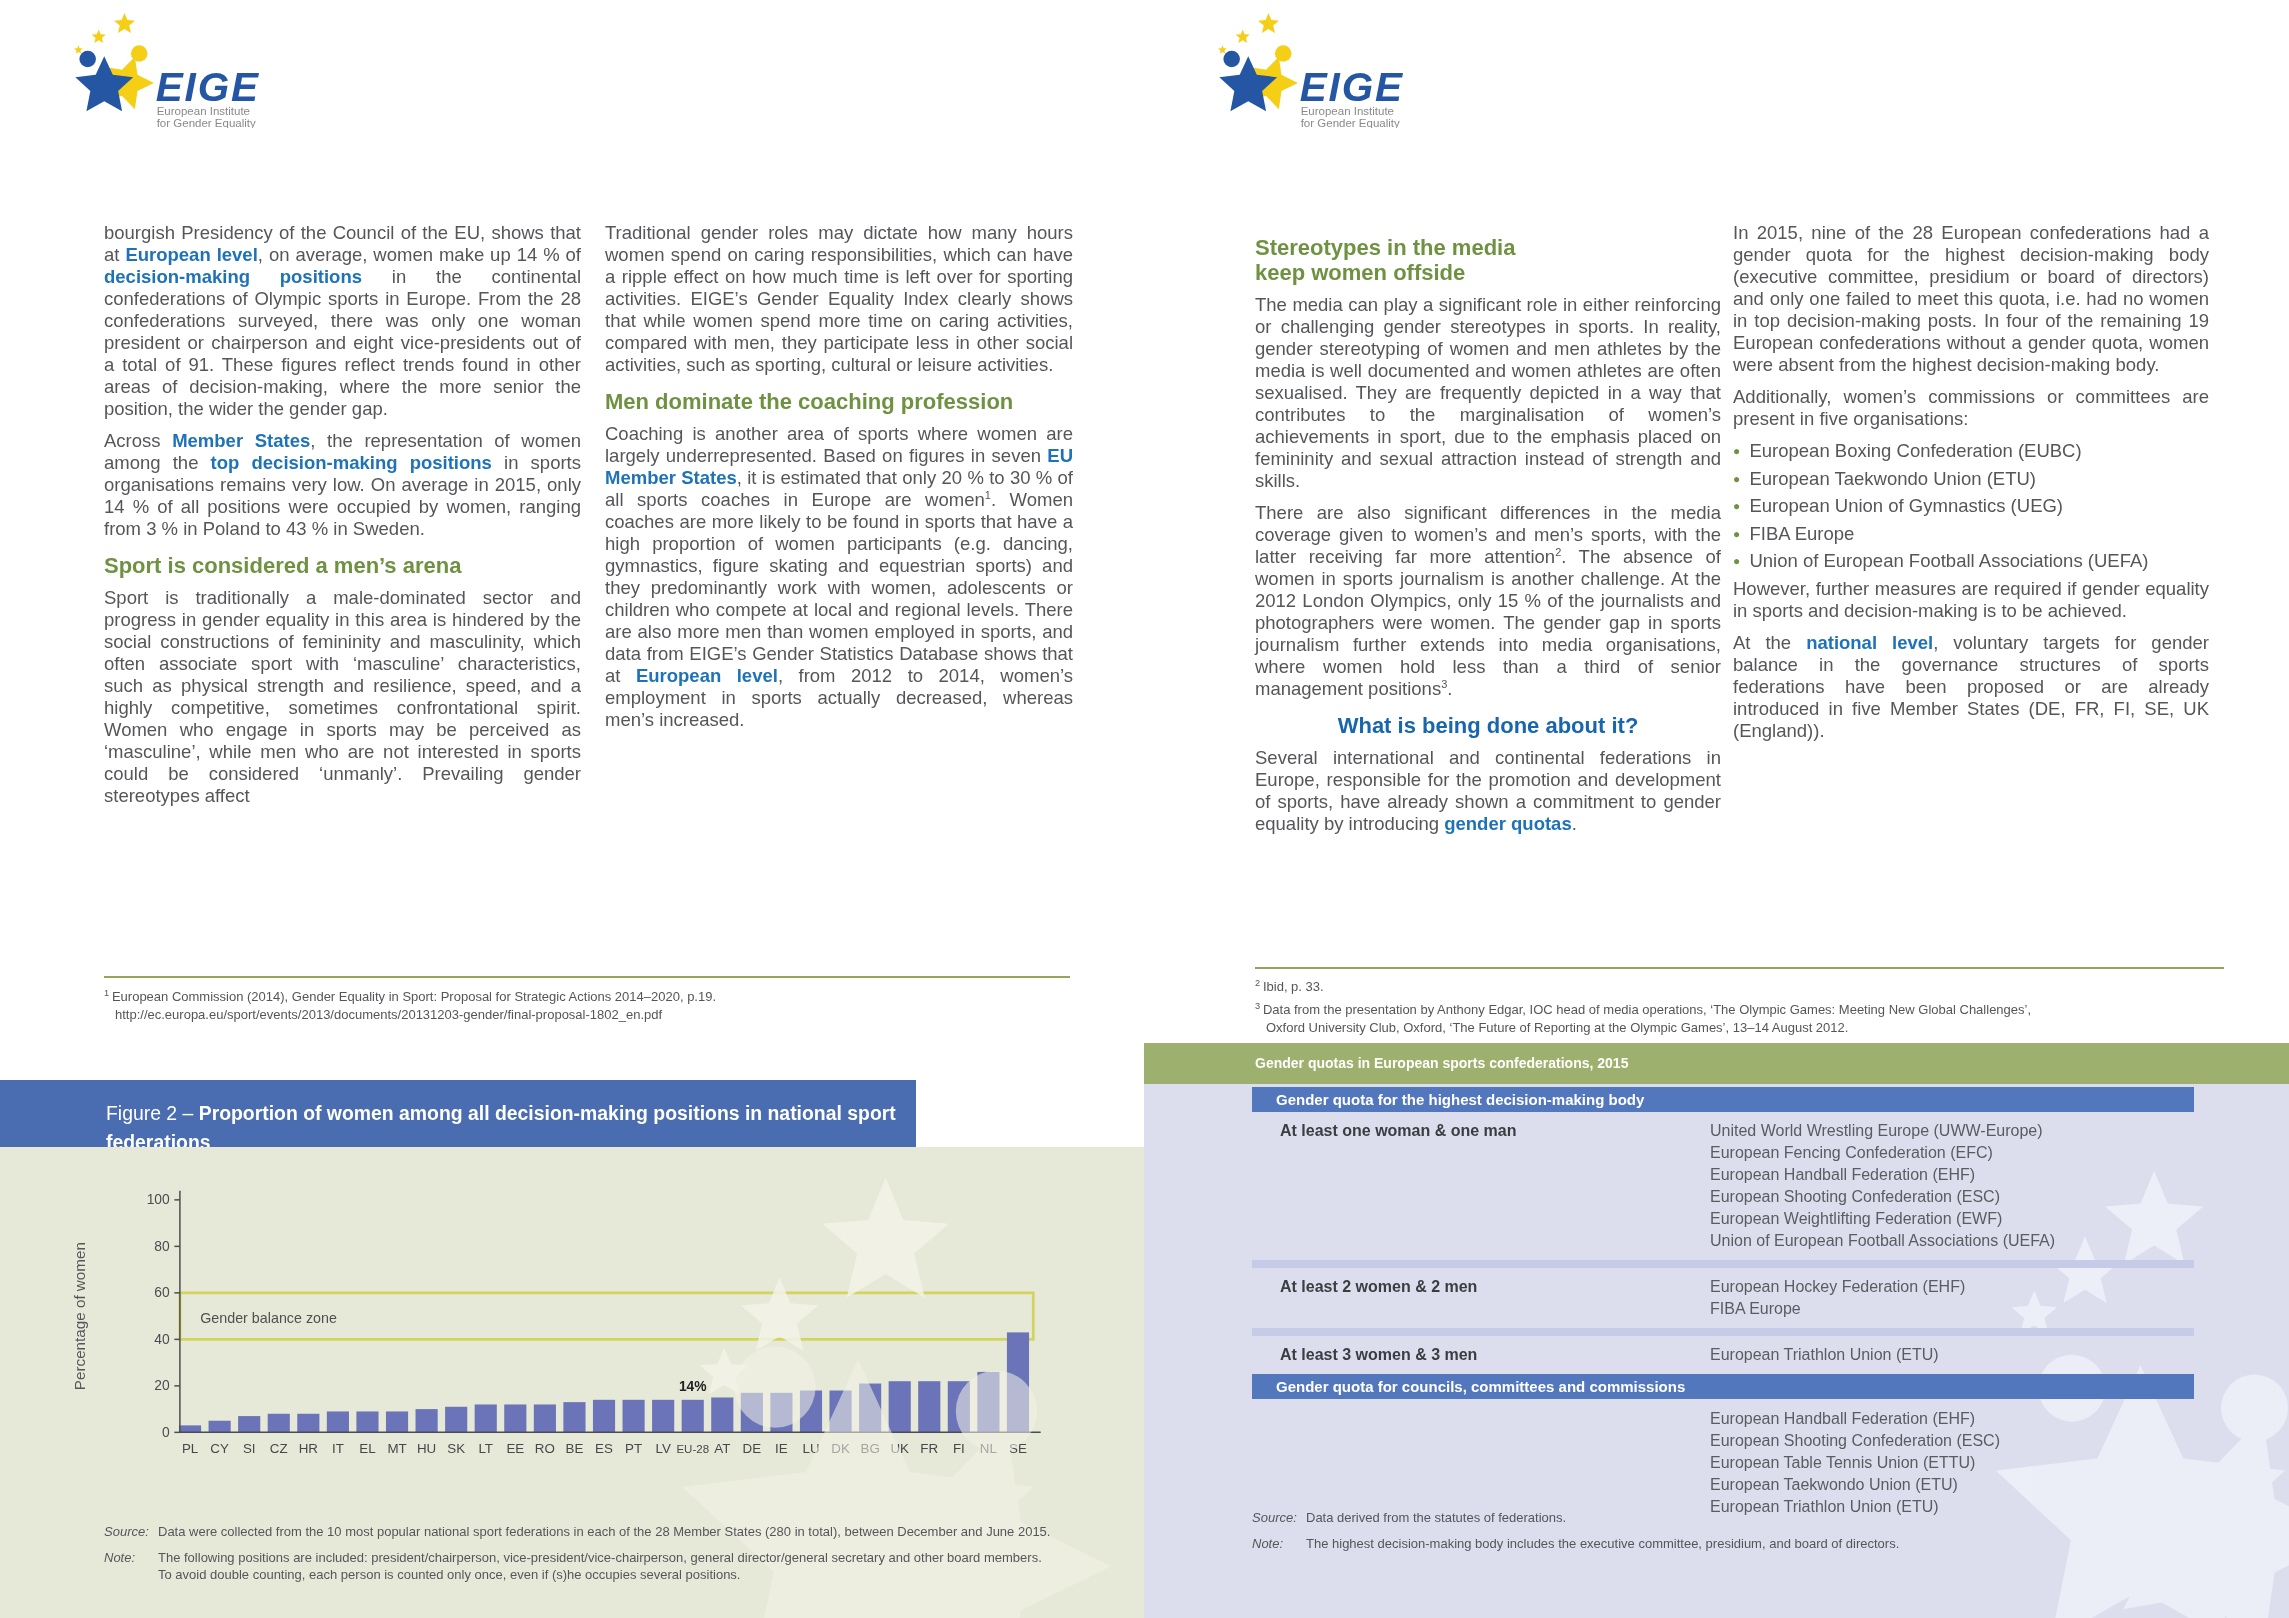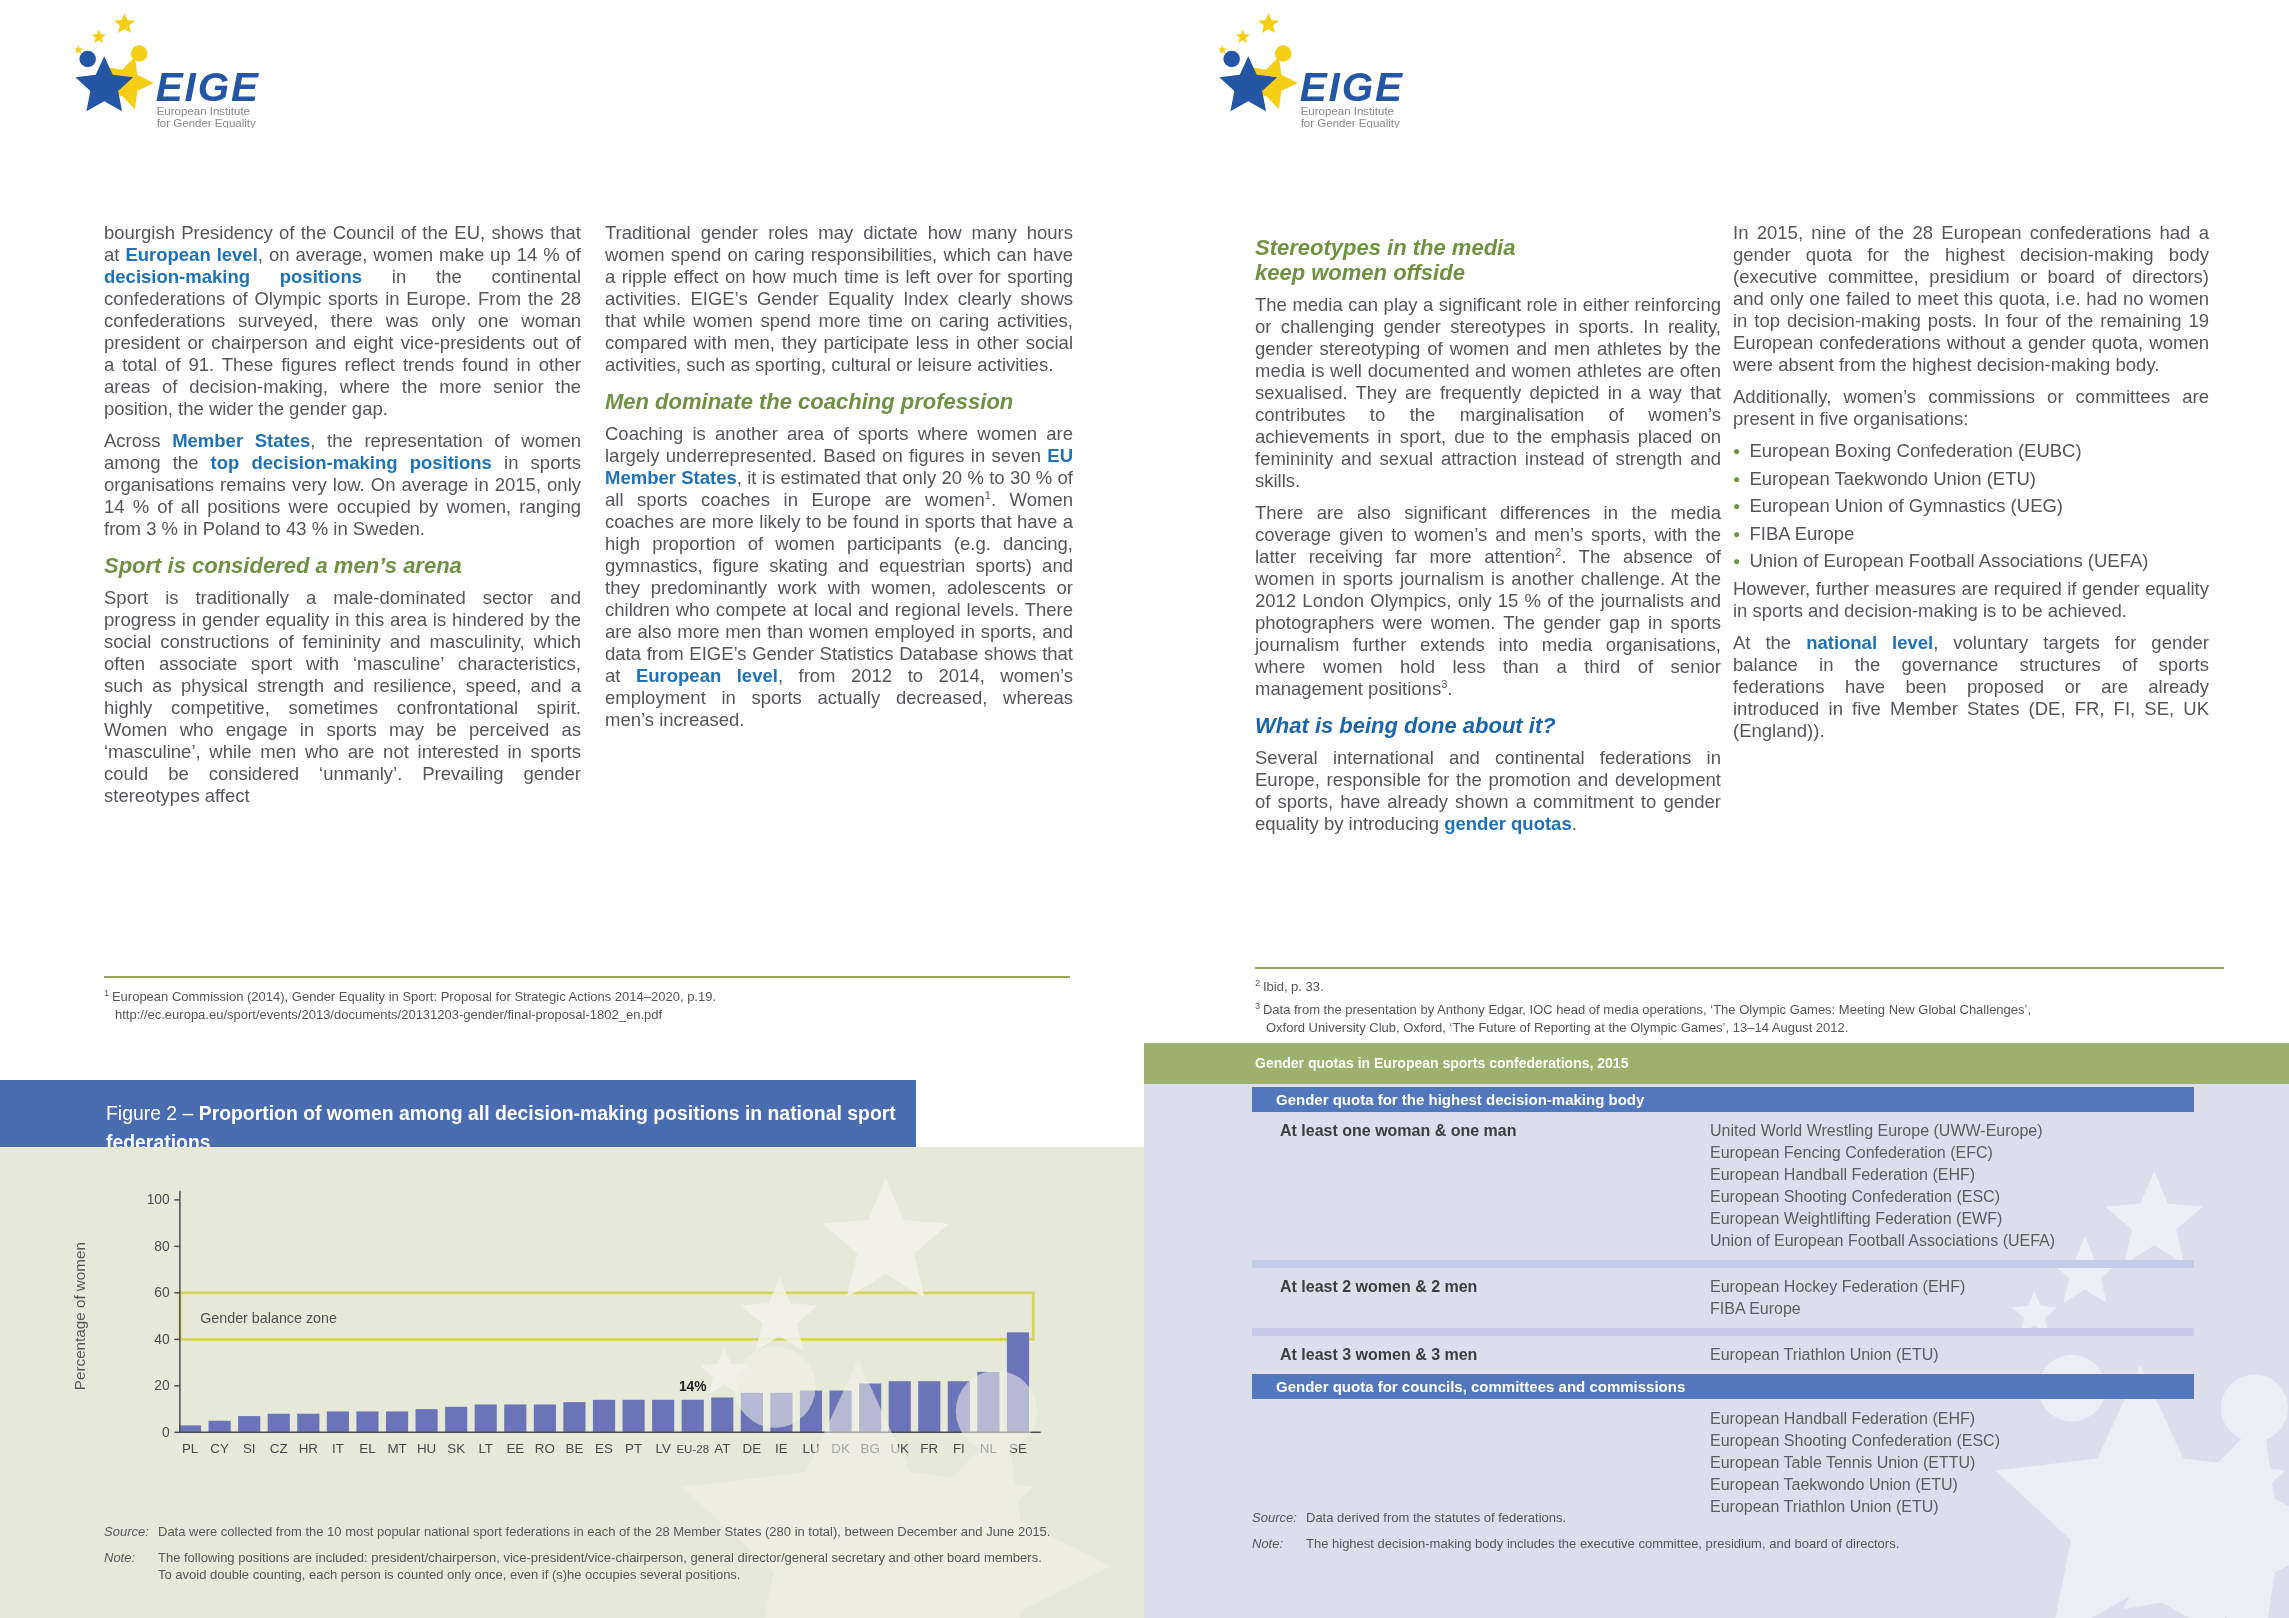--- a/index.html
+++ b/index.html
@@ -1,23 +1,23 @@
 <!DOCTYPE html>
 <html style="font-size:14.8px"><head>
 <meta charset="utf-8">
 <style>
   html,body{margin:0;padding:0;background:#888;}
   #canvas{position:relative;width:2290px;height:1619px;background:#ffffff;overflow:hidden;
           font-family:"Liberation Sans",sans-serif;color:#55565a;}
   
   .col{position:absolute;font-size:18.5px;line-height:22px;text-align:justify;}
   .col p{margin:0 0 10px 0;}
-  .col .h{font-weight:bold;font-size:22px;line-height:25px;text-align:left;margin:13px 0 9.2px 0;white-space:pre-line;font-style:italic;}
+  .col .h{font-weight:bold;font-size:22px;line-height:25px;text-align:left;margin:13px 0 9.2px 0;white-space:pre-line;}
   .col .h.green{color:#6f9242;}
-  .col .h.blue{color:#1766ae;}
+  .col .h.blue{color:#1766ae;text-align:center;}
   .hl{color:#1e73b8;font-weight:bold;}
   sup{font-size:11px;line-height:0;}
   .bullet{display:flex;margin:0 0 5.5px 0;text-align:left;}
   .bullet .dot{color:#6f9242;font-size:18.5px;margin-right:9.2px;line-height:22px;}
   
   .rule{position:absolute;height:1.8px;background:#97a45e;}
   .footnotes{position:absolute;font-size:13px;line-height:17.5px;color:#55565a;text-align:left;}
   .fn{margin-bottom:5.5px;}
   .fn .fn-line{padding-left:11px;}
   .fn .fn-line.first{padding-left:0;}

